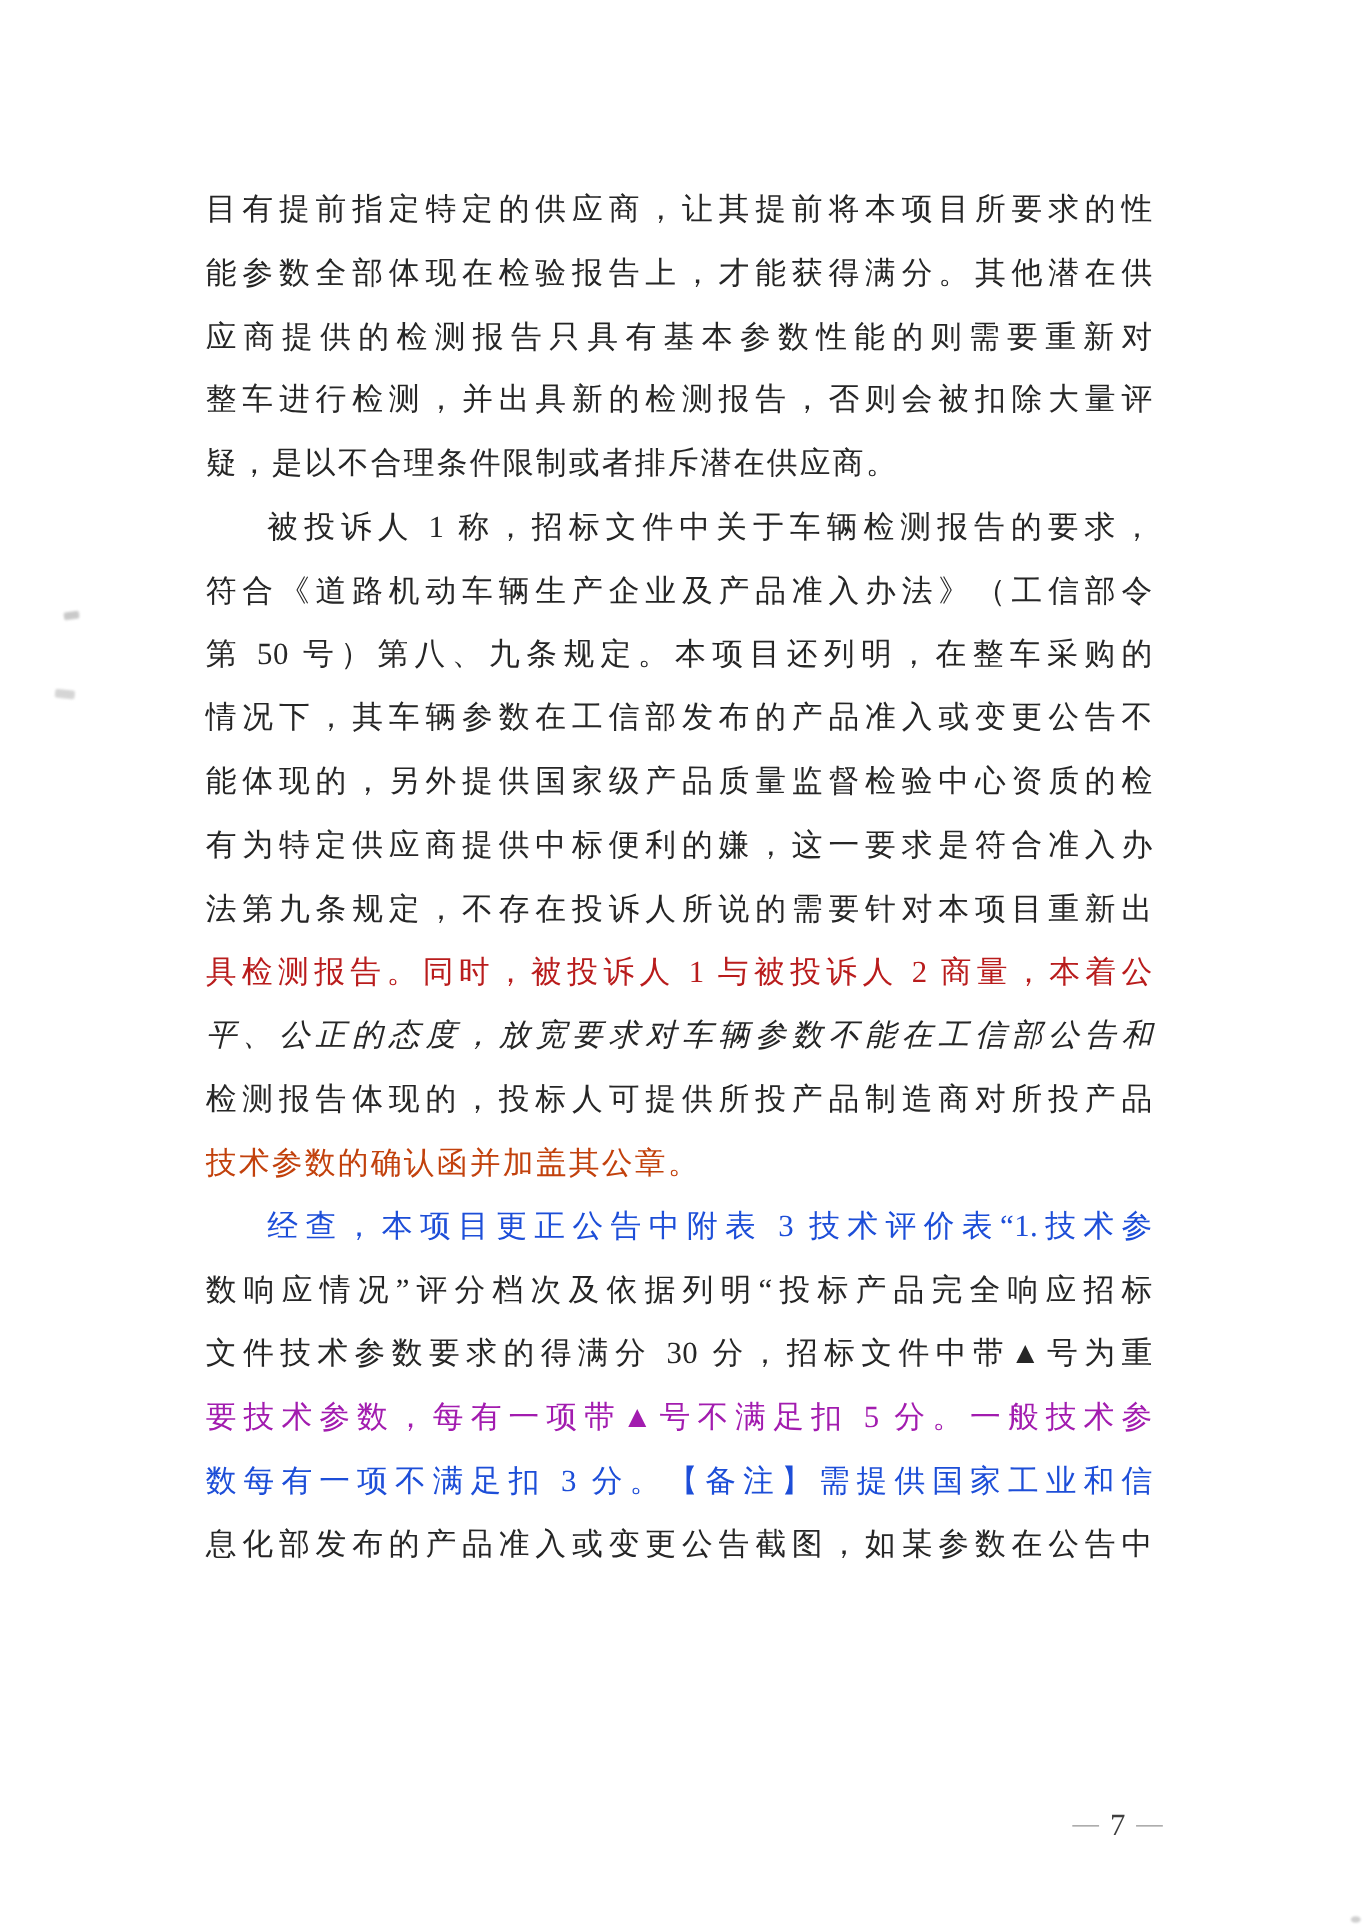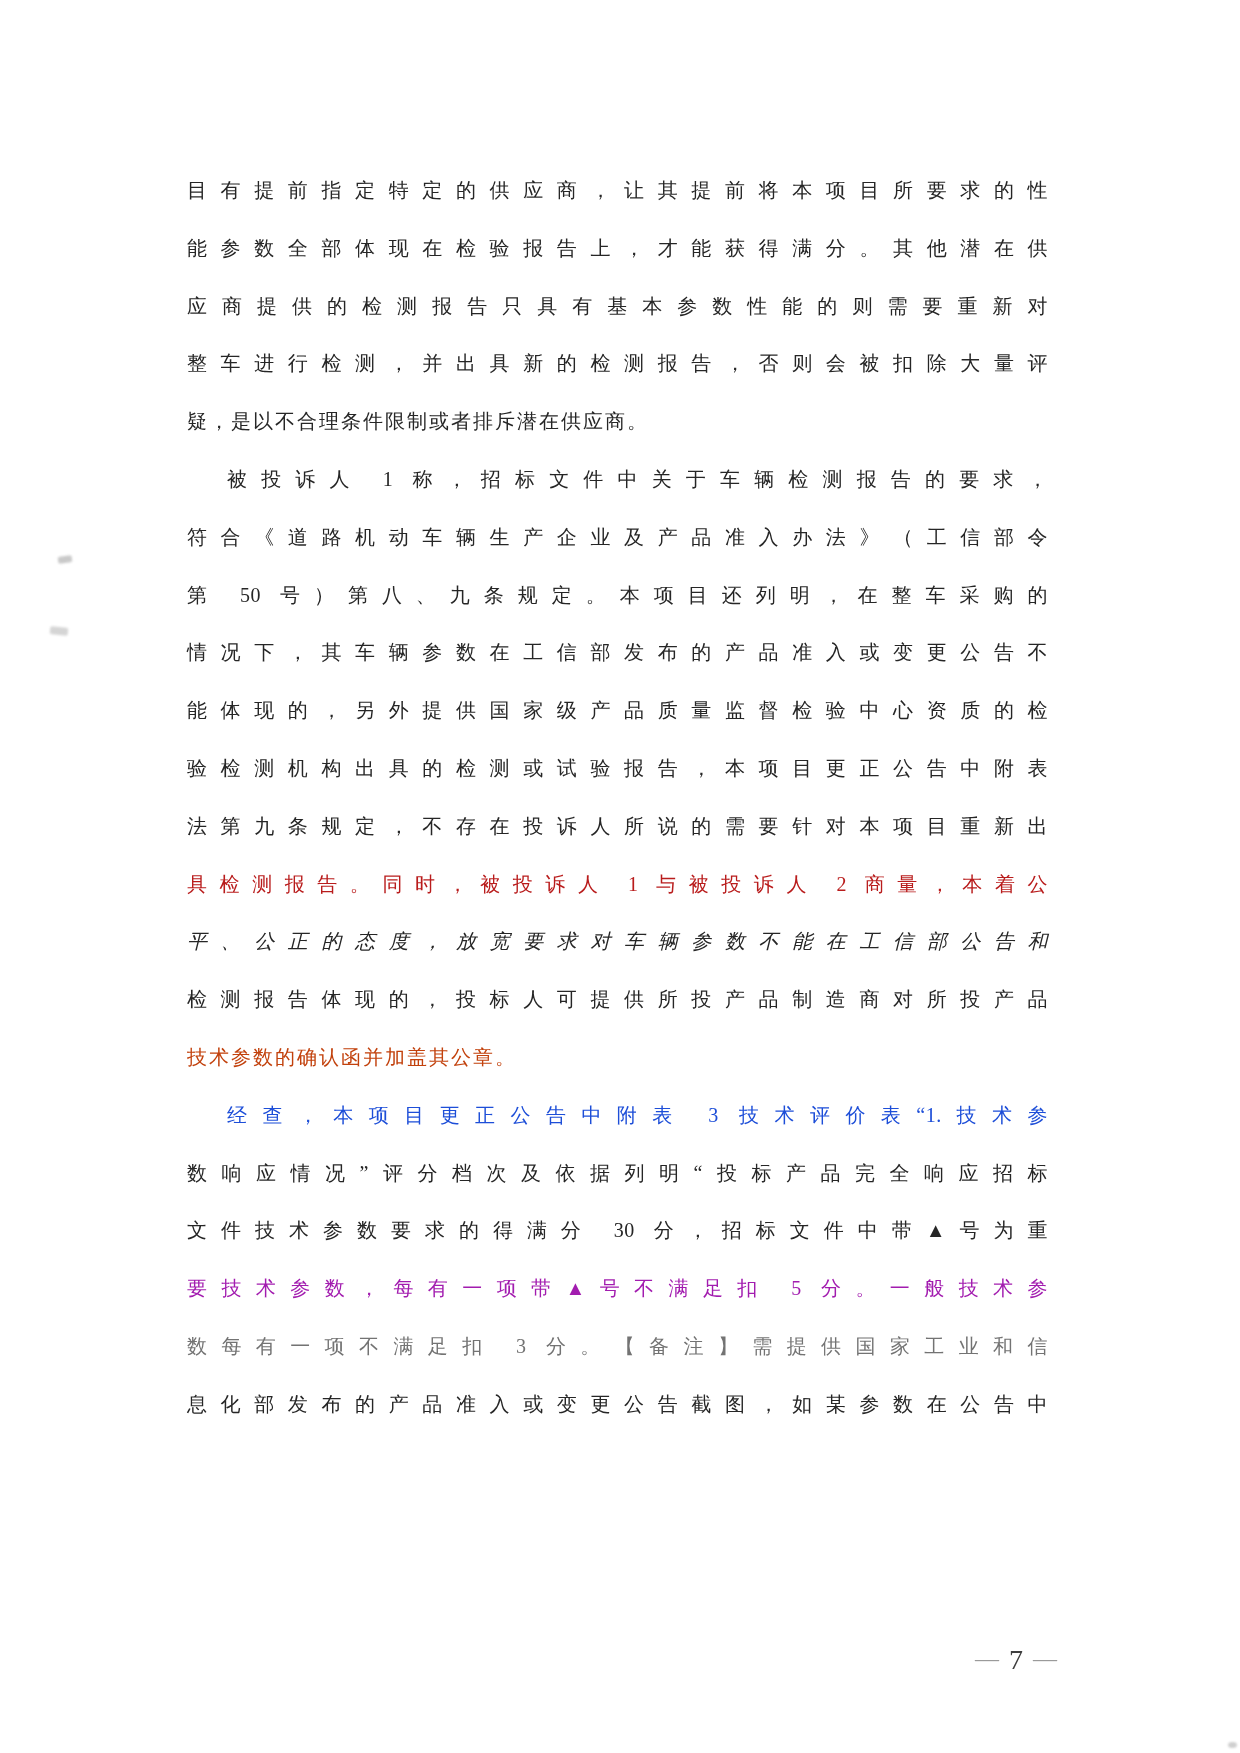--- a/index.html
+++ b/index.html
@@ -21,21 +21,21 @@
     height: 1753px;
     background: #ffffff;
   }
   .text-block {
     position: absolute;
     left: 187px;
     top: 162px;
     width: 861px;
   }
   .line {
-    font-size: 20px;
+    font-size: 28px;
     line-height: 57.8px;
     height: 57.8px;
     color: #262626;
     text-align: justify;
     text-align-last: justify;
     letter-spacing: 0.5px;
     white-space: normal;
   }
   .line.indent {
     text-indent: 2em;
@@ -107,31 +107,31 @@
       <div class="line" style="color: rgb(38, 38, 38);">目有提前指定特定的供应商，让其提前将本项目所要求的性</div>
       <div class="line" style="color: rgb(38, 38, 38);">能参数全部体现在检验报告上，才能获得满分。其他潜在供</div>
       <div class="line" style="color: rgb(38, 38, 38);">应商提供的检测报告只具有基本参数性能的则需要重新对</div>
       <div class="line" style="color: rgb(38, 38, 38);">整车进行检测，并出具新的检测报告，否则会被扣除大量评</div>
       <div class="line short" style="color: rgb(38, 38, 38);">疑，是以不合理条件限制或者排斥潜在供应商。</div>
       <div class="line indent" style="color: rgb(38, 38, 38);">被投诉人 1 称，招标文件中关于车辆检测报告的要求，</div>
       <div class="line" style="color: rgb(38, 38, 38);">符合《道路机动车辆生产企业及产品准入办法》（工信部令</div>
       <div class="line" style="color: rgb(38, 38, 38);">第 50 号）第八、九条规定。本项目还列明，在整车采购的</div>
       <div class="line" style="color: rgb(38, 38, 38);">情况下，其车辆参数在工信部发布的产品准入或变更公告不</div>
       <div class="line" style="color: rgb(38, 38, 38);">能体现的，另外提供国家级产品质量监督检验中心资质的检</div>
-      <div class="line" style="color: rgb(38, 38, 38);">验检测机构出具的检测或试验报告，本项目更正公告中附表</div>
+      <div class="line" style="color: rgb(38, 38, 38);">有为特定供应商提供中标便利的嫌，这一要求是符合准入办</div>
       <div class="line" style="color: rgb(38, 38, 38);">法第九条规定，不存在投诉人所说的需要针对本项目重新出</div>
       <div class="line" style="color: #b91c1c;">具检测报告。同时，被投诉人 1 与被投诉人 2 商量，本着公</div>
       <div class="line" style="color: rgb(38, 38, 38); font-style: italic;">平、公正的态度，放宽要求对车辆参数不能在工信部公告和</div>
       <div class="line" style="color: rgb(38, 38, 38);">检测报告体现的，投标人可提供所投产品制造商对所投产品</div>
       <div class="line short" style="color: #c2410c;">技术参数的确认函并加盖其公章。</div>
       <div class="line indent" style="color: #1d4ed8;">经查，本项目更正公告中附表 3 技术评价表“1.技术参</div>
       <div class="line" style="color: rgb(38, 38, 38);">数响应情况”评分档次及依据列明“投标产品完全响应招标</div>
       <div class="line" style="color: rgb(38, 38, 38);">文件技术参数要求的得满分 30 分，招标文件中带▲号为重</div>
       <div class="line" style="color: #a21caf;">要技术参数，每有一项带▲号不满足扣 5 分。一般技术参</div>
-      <div class="line" style="color: #737373; font-family: Liberation Serif, serif;">数每有一项不满足扣 3 分。【备注】需提供国家工业和信</div>
+      <div class="line" style="color: #1d4ed8; font-family: Liberation Serif, serif;">数每有一项不满足扣 3 分。【备注】需提供国家工业和信</div>
       <div class="line" style="color: rgb(38, 38, 38);">息化部发布的产品准入或变更公告截图，如某参数在公告中</div>
     </div>
 
   <div class="footer">
     <span class="dash" style="color: rgb(154, 154, 154);">—</span>
     <span class="pnum" style="color: rgb(63, 63, 63);">7</span>
     <span class="dash" style="color: rgb(154, 154, 154);">—</span>
   </div>
 
   <div class="corner-fleck"></div>

